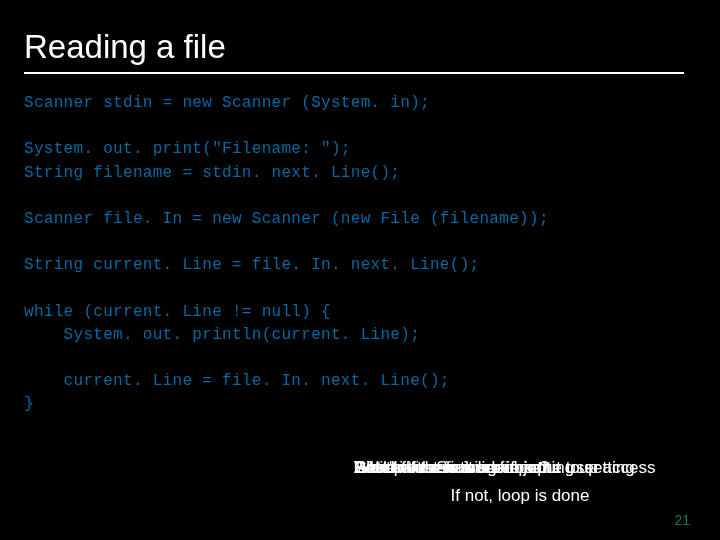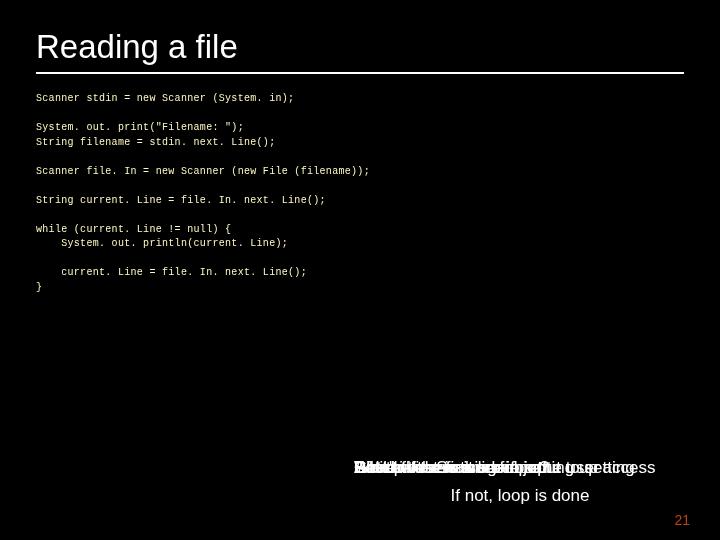--- a/index.html
+++ b/index.html
@@ -7,43 +7,43 @@
     padding: 0;
     background: #000;
     width: 720px;
     height: 540px;
     font-family: Verdana, Arial, sans-serif;
     color: #fff;
     position: relative;
     overflow: hidden;
   }
   .slide {
-    padding: 28px 36px 20px 36px;
+    padding: 28px 36px 20px 24px;
     box-sizing: border-box;
     height: 100%;
     position: relative;
   }
   .title {
     font-size: 33px;
     font-weight: normal;
     color: #fff;
     margin: 0 0 6px 0;
     text-shadow: 2px 2px 3px rgba(0,0,0,0.6);
     font-family: Verdana, Arial, sans-serif;
   }
   .underline {
     border-bottom: 2px solid #fff;
     margin-bottom: 18px;
   }
   .code {
     font-family: "Courier New", Courier, monospace;
-    font-size: 10px;
+    font-size: 16px;
     line-height: 1.45;
     white-space: pre;
-    color: #fef9c3;
+    color: #0369a1;
     letter-spacing: 0.3px;
   }
   .overlay {
     position: absolute;
     right: 36px;
     bottom: 34px;
     font-family: Verdana, Arial, sans-serif;
     font-size: 17px;
     color: #fff;
     text-align: center;
@@ -63,21 +63,21 @@
     margin-top: 4px;
     white-space: nowrap;
     padding-left: 2px;
   }
   .pagenum {
     position: absolute;
     right: 30px;
     bottom: 12px;
     font-family: Verdana, Arial, sans-serif;
     font-size: 14px;
-    color: #c2410c;
+    color: #15803d;
   }
 </style>
 </head>
 <body>
 
 <div class="slide">
   <h1 class="title">Reading a file</h1>
   <div class="underline"></div>
 
   <div class="code">Scanner stdin = new Scanner (System. in);

